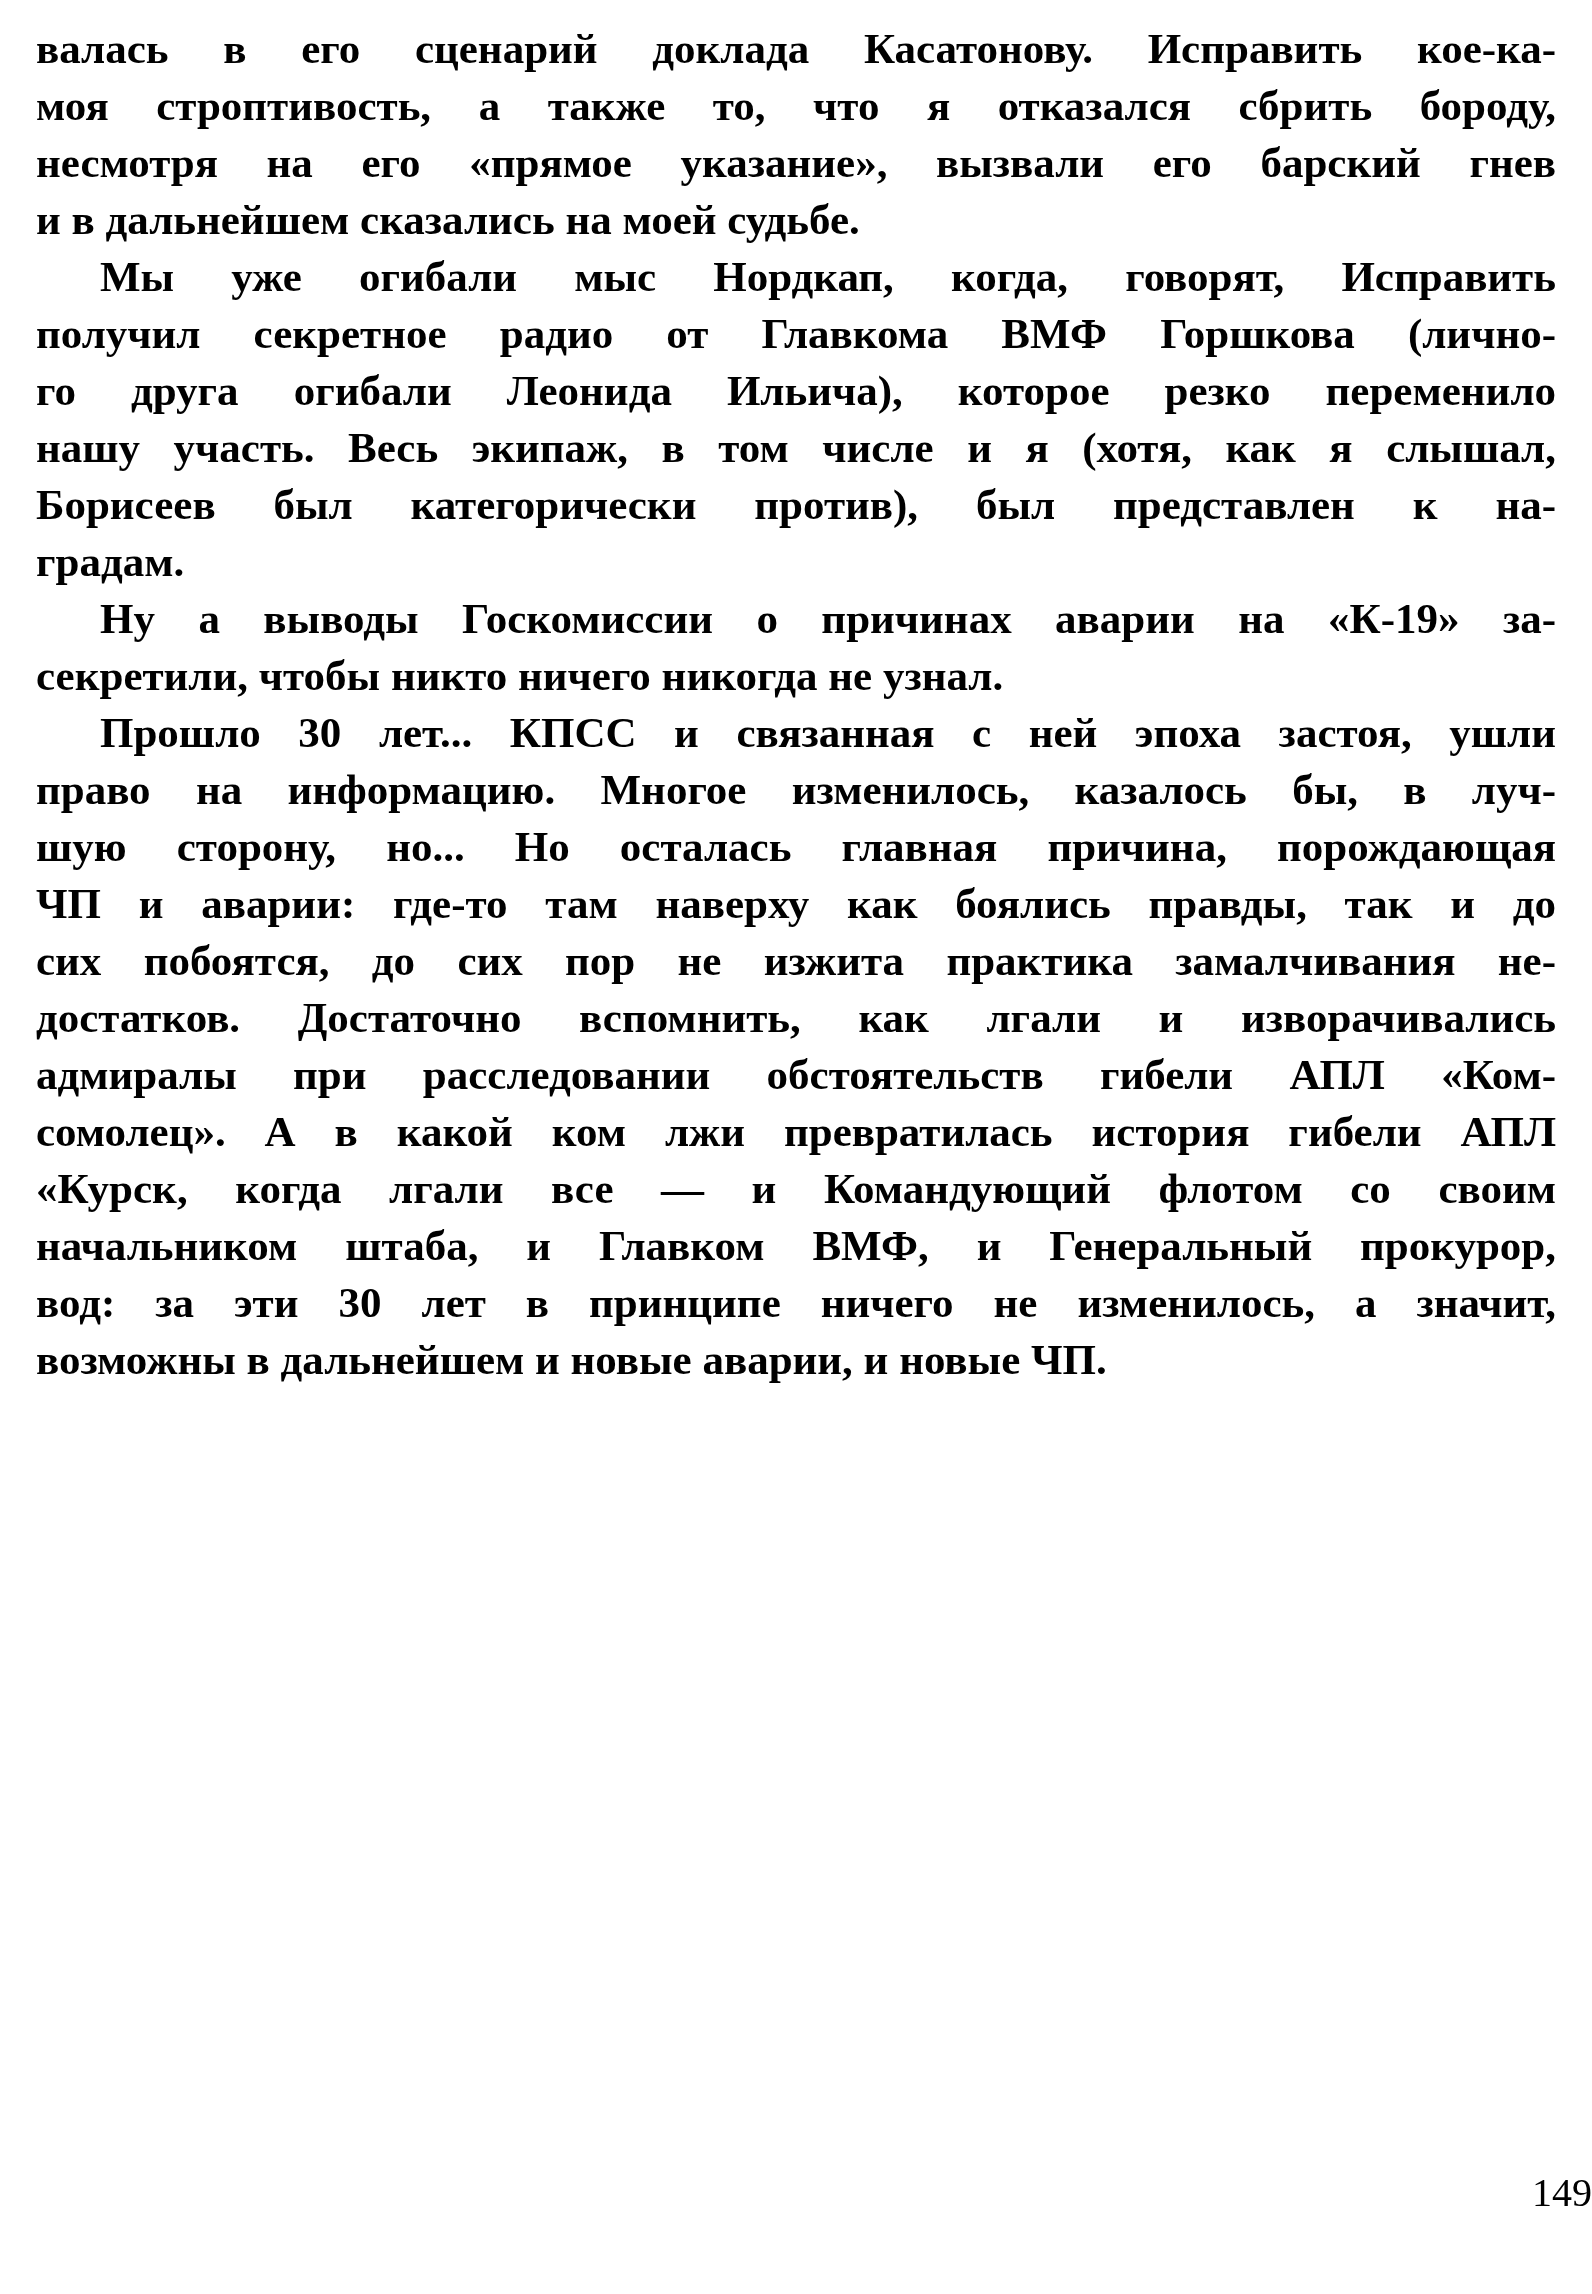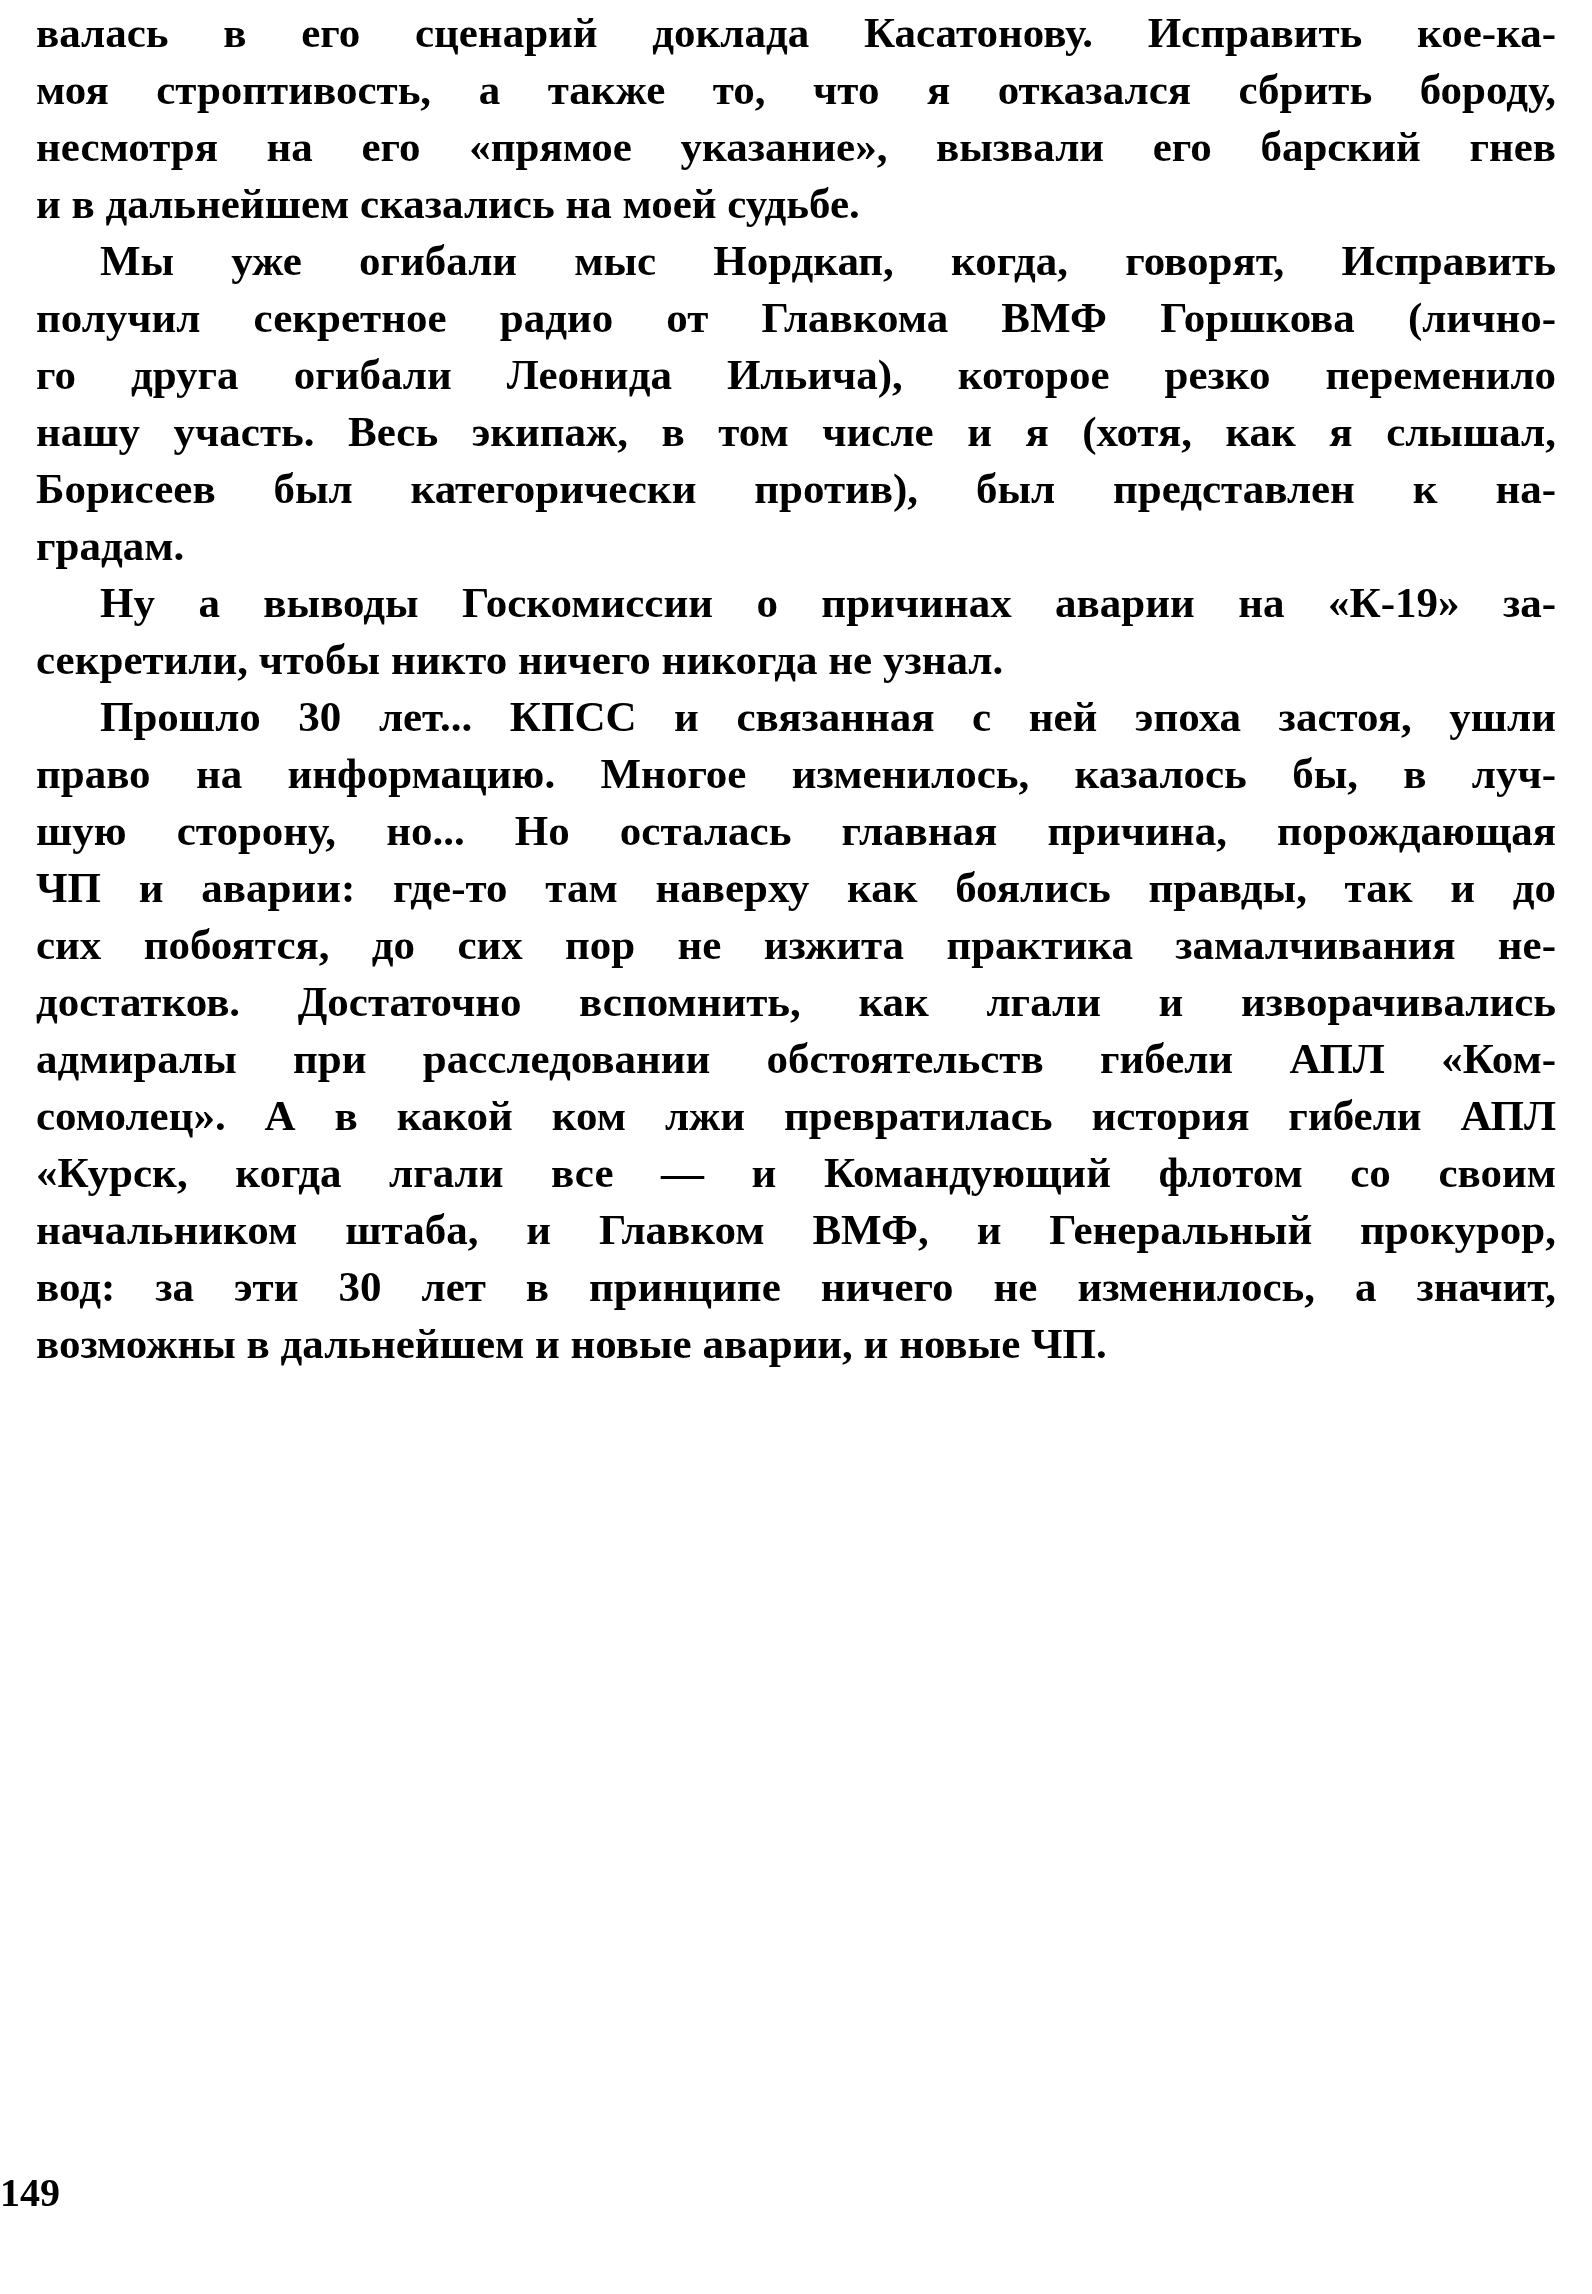--- a/index.html
+++ b/index.html
@@ -11,21 +11,21 @@
     position: relative;
     width: 1592px;
     height: 2294px;
     background: #ffffff;
     color: #000000;
     font-family: "Liberation Serif", serif;
     overflow: hidden;
   }
   .text-block {
     position: absolute;
-    top: 4px;
+    top: 20px;
     left: 36px;
     width: 1520px;
     font-size: 43px;
     font-weight: bold;
   }
   .line {
     line-height: 57px;
     text-align: justify;
     text-align-last: justify;
     white-space: normal;
@@ -34,23 +34,23 @@
     text-align-last: left;
   }
   .line.indent {
     text-indent: 64px;
   }
   .page-number {
     position: absolute;
     top: 2169px;
     left: 0;
     width: 100%;
-    text-align: left;
+    text-align: right;
     font-size: 40px;
-    font-weight: bold;
+    font-weight: normal;
     color: #000000;
   }
 </style>
 </head>
 <body>
 
 <div class="page">
   <div class="text-block">
       <div class="line">валась в его сценарий доклада Касатонову. Исправить кое-ка-</div>
       <div class="line">моя строптивость, а также то, что я отказался сбрить бороду,</div>

